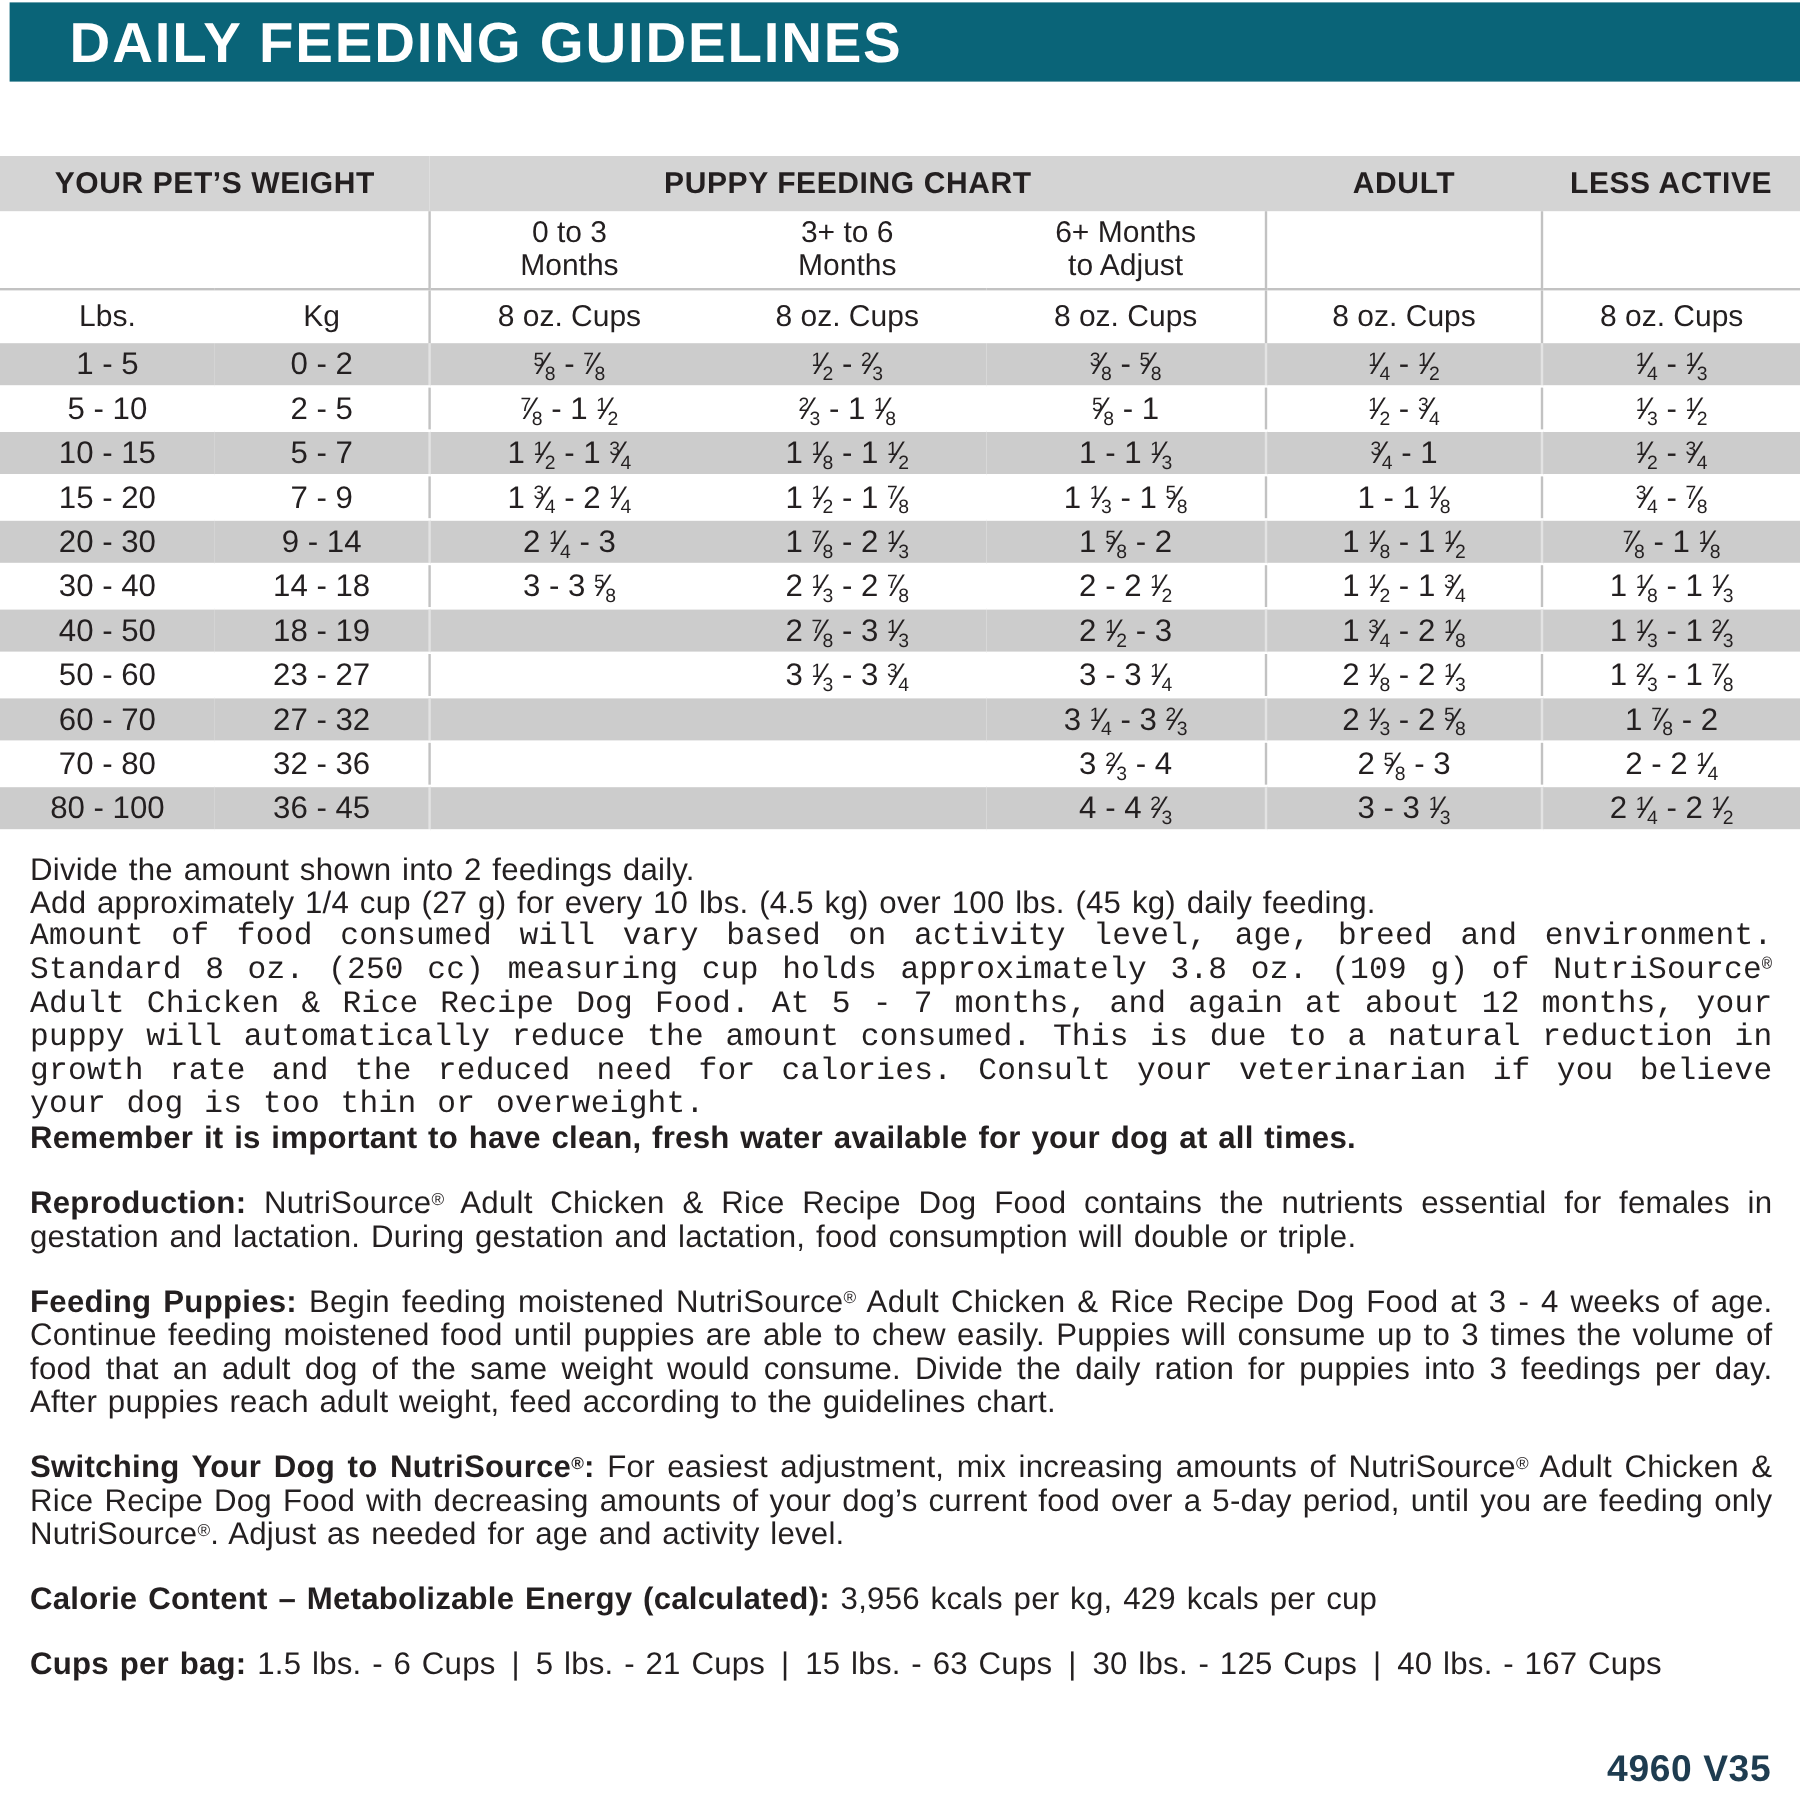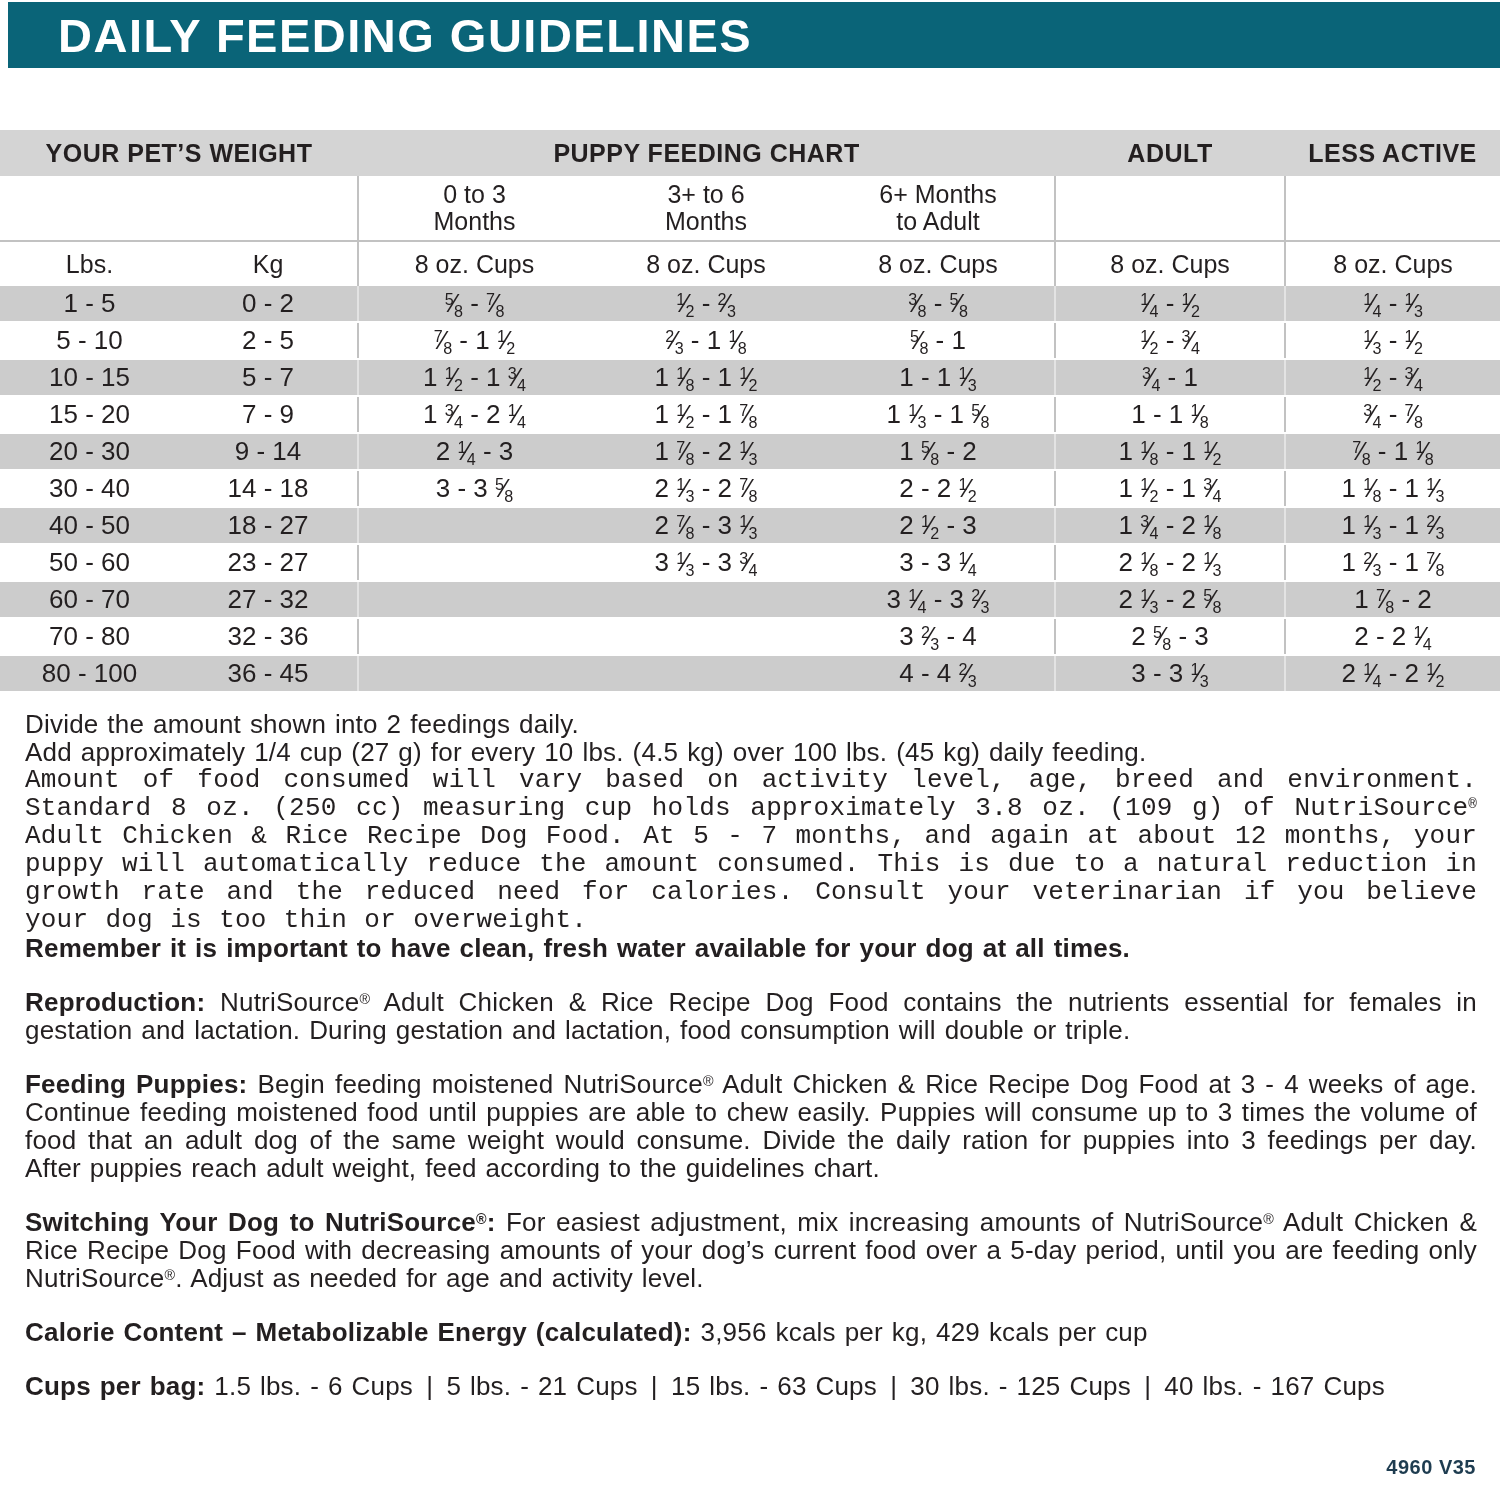--- a/index.html
+++ b/index.html
@@ -51,21 +51,21 @@
     position:absolute;left:25px;top:710px;width:1452px;
     font-size:26px;line-height:28px;letter-spacing:.2px;word-spacing:1.5px;
   }
   .copy .just{text-align:justify;font-family:Liberation Mono, monospace;}
   .copy .bold-line{font-weight:700;}
   .section{margin:26px 0 0 0;text-align:justify;}
   .section .lead{font-weight:700;margin-top:34px;}
   sup.reg{font-size:.55em;line-height:0;vertical-align:.5em;}
   .footer-code{
     position:absolute;right:24px;top:1456px;
-    font-size:20px;font-weight:700;letter-spacing:.5px;
+    font-size:31px;font-weight:700;letter-spacing:.5px;
     color:var(--footer-code-color);
   }
 </style>
 </head>
 <body>
 
 <header class="title-bar">
   <h1>DAILY FEEDING GUIDELINES</h1>
 </header>
 
@@ -91,21 +91,21 @@
       <td class="sep-l">
         <div>0 to 3</div>
         <div>Months</div>
       </td>
       <td>
         <div>3+ to 6</div>
         <div>Months</div>
       </td>
       <td>
         <div>6+ Months</div>
-        <div>to Adult</div>
+        <div>to Adjust</div>
       </td>
       <td class="sep-l"></td>
       <td class="sep-l"></td>
     </tr>
     <tr class="units-row">
       <td>Lbs.</td>
       <td>Kg</td>
       <td class="sep-l">8 oz. Cups</td>
       <td>8 oz. Cups</td>
       <td>8 oz. Cups</td>
@@ -163,21 +163,21 @@
         <td>30 - 40</td>
         <td>14 - 18</td>
         <td class="sep-l">3 - 3 <span class="fr"><span class="n">5</span><span class="sl">⁄</span><span class="d">8</span></span></td>
         <td>2 <span class="fr"><span class="n">1</span><span class="sl">⁄</span><span class="d">3</span></span> - 2 <span class="fr"><span class="n">7</span><span class="sl">⁄</span><span class="d">8</span></span></td>
         <td>2 - 2 <span class="fr"><span class="n">1</span><span class="sl">⁄</span><span class="d">2</span></span></td>
         <td class="sep-l">1 <span class="fr"><span class="n">1</span><span class="sl">⁄</span><span class="d">2</span></span> - 1 <span class="fr"><span class="n">3</span><span class="sl">⁄</span><span class="d">4</span></span></td>
         <td class="sep-l">1 <span class="fr"><span class="n">1</span><span class="sl">⁄</span><span class="d">8</span></span> - 1 <span class="fr"><span class="n">1</span><span class="sl">⁄</span><span class="d">3</span></span></td>
       </tr>
       <tr class="shaded">
         <td>40 - 50</td>
-        <td>18 - 27</td>
+        <td>18 - 19</td>
         <td class="sep-l"></td>
         <td>2 <span class="fr"><span class="n">7</span><span class="sl">⁄</span><span class="d">8</span></span> - 3 <span class="fr"><span class="n">1</span><span class="sl">⁄</span><span class="d">3</span></span></td>
         <td>2 <span class="fr"><span class="n">1</span><span class="sl">⁄</span><span class="d">2</span></span> - 3</td>
         <td class="sep-l">1 <span class="fr"><span class="n">3</span><span class="sl">⁄</span><span class="d">4</span></span> - 2 <span class="fr"><span class="n">1</span><span class="sl">⁄</span><span class="d">8</span></span></td>
         <td class="sep-l">1 <span class="fr"><span class="n">1</span><span class="sl">⁄</span><span class="d">3</span></span> - 1 <span class="fr"><span class="n">2</span><span class="sl">⁄</span><span class="d">3</span></span></td>
       </tr>
       <tr class="plain">
         <td>50 - 60</td>
         <td>23 - 27</td>
         <td class="sep-l"></td>

